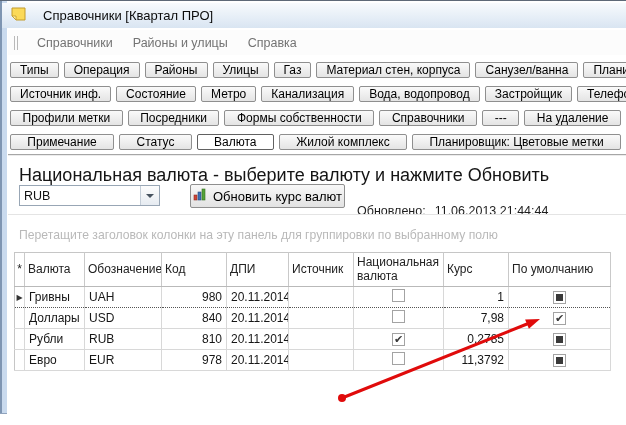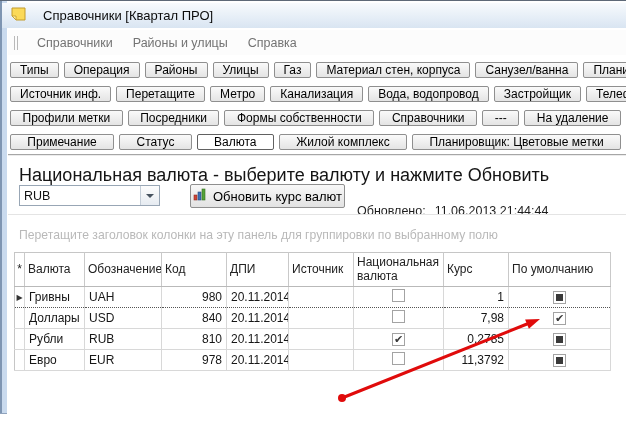--- a/index.html
+++ b/index.html
@@ -92,21 +92,21 @@
       <div class="tab">Операция</div>
       <div class="tab">Районы</div>
       <div class="tab">Улицы</div>
       <div class="tab">Газ</div>
       <div class="tab">Материал стен, корпуса</div>
       <div class="tab">Санузел/ванна</div>
       <div class="tab">Планировка</div>
     </div>
     <div class="tab-row">
       <div class="tab">Источник инф.</div>
-      <div class="tab">Перетащите</div>
+      <div class="tab">Состояние</div>
       <div class="tab">Метро</div>
       <div class="tab">Канализация</div>
       <div class="tab">Вода, водопровод</div>
       <div class="tab">Застройщик</div>
       <div class="tab">Телефоны</div>
     </div>
     <div class="tab-row">
       <div class="tab">Профили метки</div>
       <div class="tab">Посредники</div>
       <div class="tab">Формы собственности</div>

